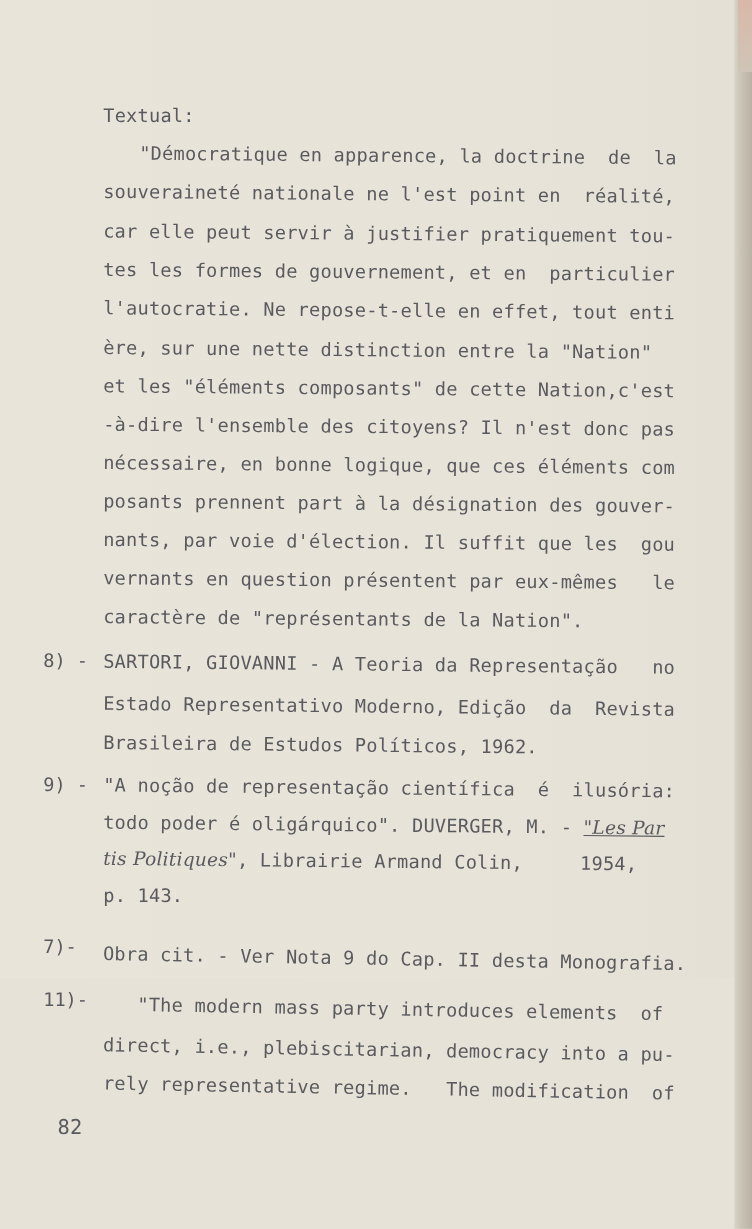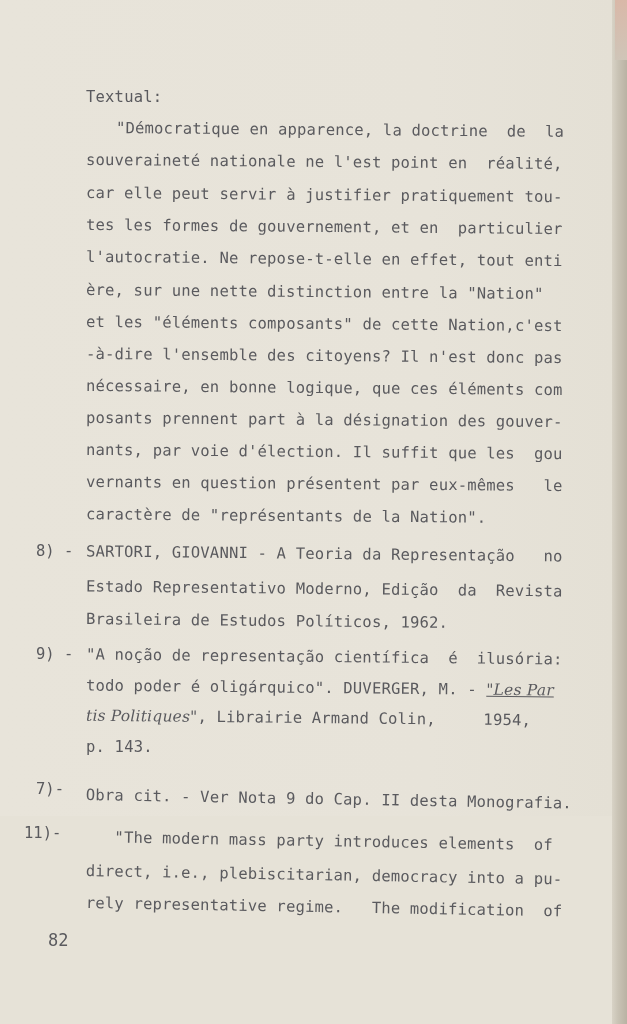--- a/index.html
+++ b/index.html
@@ -65,21 +65,21 @@
     <div class="line" style="left:86px; top:709px; transform:rotate(0.6deg);"><span class="it">tis Politiques"</span><span>, Librairie Armand Colin,     1954,</span></div>
     <div class="line" style="left:86px; top:738px;">p. 143.</div>
   </div>
 
   <div>
     <div class="num" style="left:36px; top:780px;">7)-</div>
     <div class="line" style="left:86px; top:786px; transform:rotate(1deg); transform-origin:left top;">Obra cit. - Ver Nota 9 do Cap. II desta Monografia.</div>
   </div>
 
   <div>
-    <div class="num" style="left:24px; top:824px;text-align:center;">11)-</div>
+    <div class="num" style="left:36px; top:824px;text-align:center;">11)-</div>
     <div class="line" style="left:86px; top:828px; transform:rotate(1deg); transform-origin:left top;">   "The modern mass party introduces elements  of</div>
     <div class="line" style="left:86px; top:862px; transform:rotate(1deg); transform-origin:left top;">direct, i.e., plebiscitarian, democracy into a pu-</div>
     <div class="line" style="left:86px; top:894px; transform:rotate(1deg); transform-origin:left top;">rely representative regime.   The modification  of</div>
   </div>
 
   <div class="num" style="left:48px; top:930px; font-size:17px;">82</div>
 </div>
 
 <div class="edge"></div>
 <div class="edge-top"></div>

